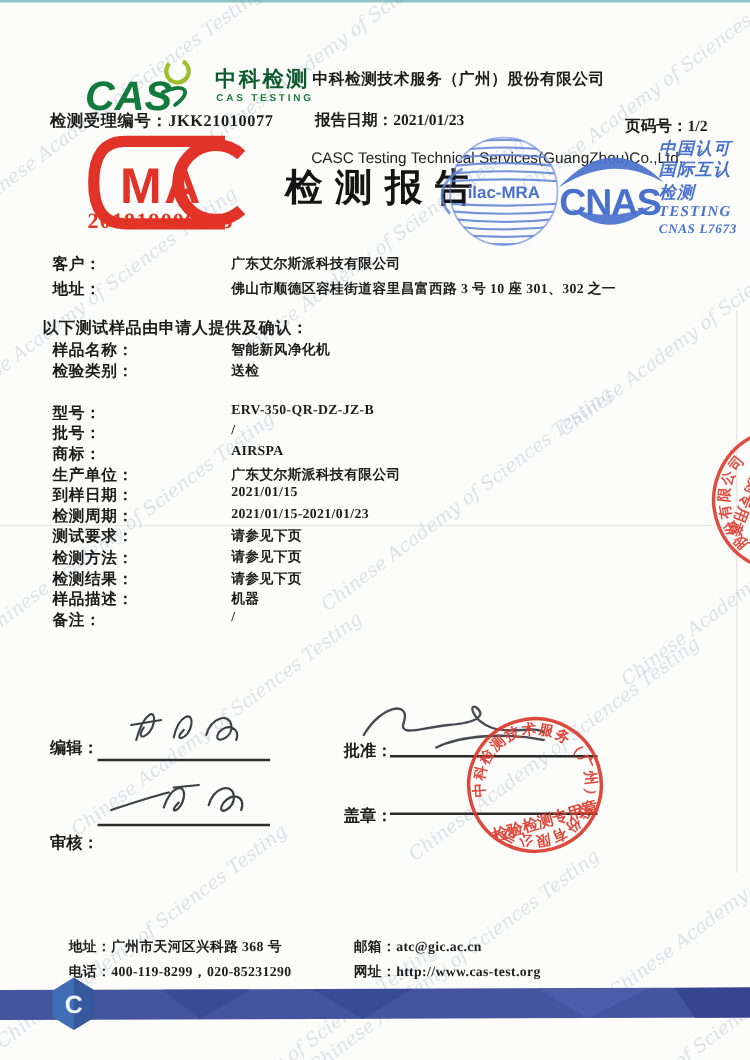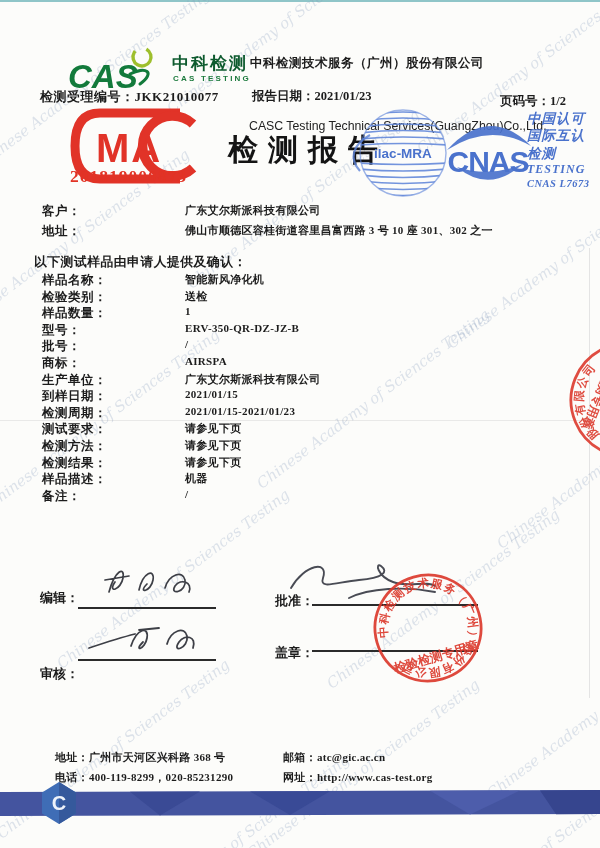--- a/index.html
+++ b/index.html
@@ -138,24 +138,20 @@
   <div class="abs statement" style="left:34px;top:254px">以下测试样品由申请人提供及确认：</div>
 
   <div class="row" style="top:272px">
       <span class="lbl">样品名称：</span>
       <span class="val">智能新风净化机</span>
     </div>
   <div class="row" style="top:289px">
       <span class="lbl">检验类别：</span>
       <span class="val">送检</span>
     </div>
-  <div class="row" style="top:305px">
-      <span class="lbl">样品数量：</span>
-      <span class="val">1</span>
-    </div>
   <div class="row" style="top:322px">
       <span class="lbl">型号：</span>
       <span class="val">ERV-350-QR-DZ-JZ-B</span>
     </div>
   <div class="row" style="top:338px">
       <span class="lbl">批号：</span>
       <span class="val">/</span>
     </div>
   <div class="row" style="top:355px">
       <span class="lbl">商标：</span>

